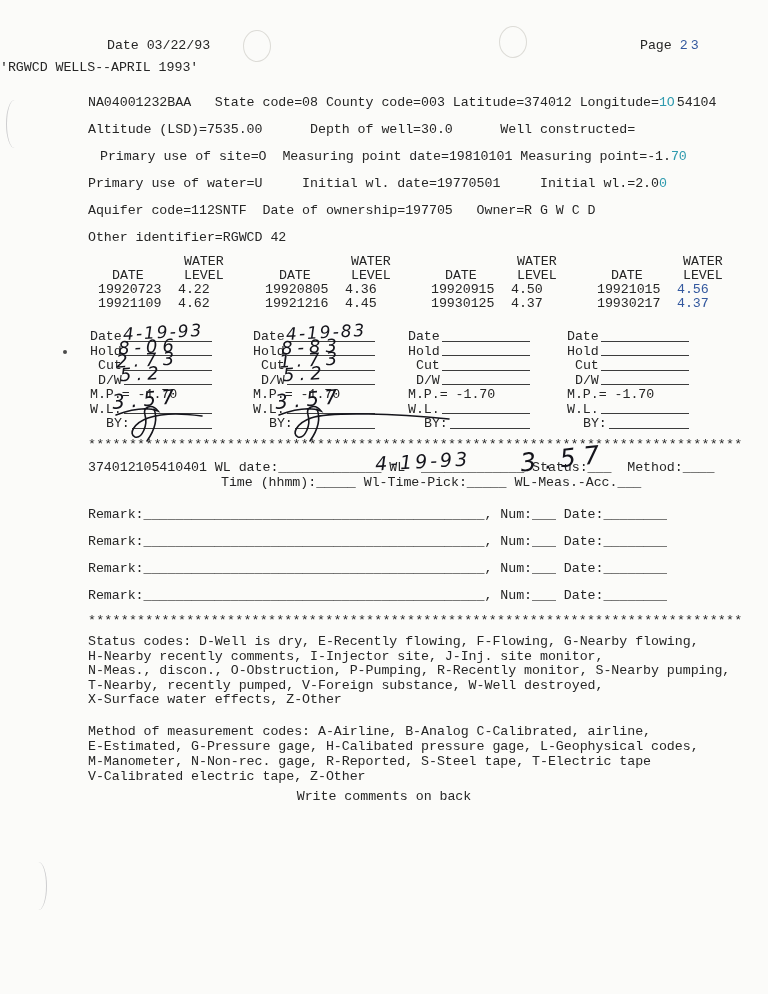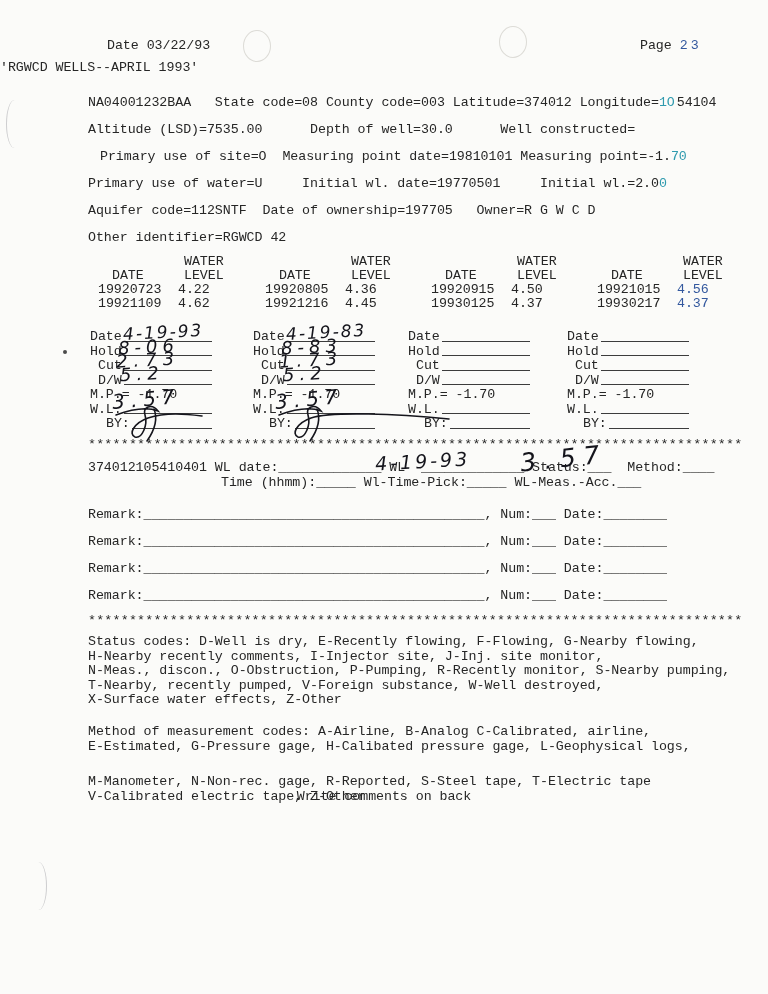--- a/index.html
+++ b/index.html
@@ -281,20 +281,20 @@
   <div class="abs" style="left:88px;top:635px;">
     <div class="t" style="line-height:14.6px;">Status codes: D-Well is dry, E-Recently flowing, F-Flowing, G-Nearby flowing,</div>
     <div class="t" style="line-height:14.6px;">H-Nearby recently comments, I-Injector site, J-Inj. site monitor,</div>
     <div class="t" style="line-height:14.6px;">N-Meas., discon., O-Obstruction, P-Pumping, R-Recently monitor, S-Nearby pumping,</div>
     <div class="t" style="line-height:14.6px;">T-Nearby, recently pumped, V-Foreign substance, W-Well destroyed,</div>
     <div class="t" style="line-height:14.6px;">X-Surface water effects, Z-Other</div>
   </div>
 
   <div class="abs" style="left:88px;top:725px;">
     <div class="t" style="line-height:14.9px;">Method of measurement codes: A-Airline, B-Analog C-Calibrated, airline,</div>
-    <div class="t" style="line-height:14.9px;">E-Estimated, G-Pressure gage, H-Calibated pressure gage, L-Geophysical logs,</div>
-    <div class="t" style="line-height:14.9px;margin-top:20px;">M-Manometer, N-Non-rec. gage, R-Reported, S-Steel tape, T-Electric tape</div>
+    <div class="t" style="line-height:14.9px;">E-Estimated, G-Pressure gage, H-Calibated pressure gage, L-Geophysical codes,</div>
+    <div class="t" style="line-height:14.9px;">M-Manometer, N-Non-rec. gage, R-Reported, S-Steel tape, T-Electric tape</div>
     <div class="t" style="line-height:14.9px;">V-Calibrated electric tape, Z-Other</div>
   </div>
 
   <div class="t abs" style="left:0;right:0;top:789px;text-align:center;">Write comments on back</div>
 
 </main>
 
 </body></html>

